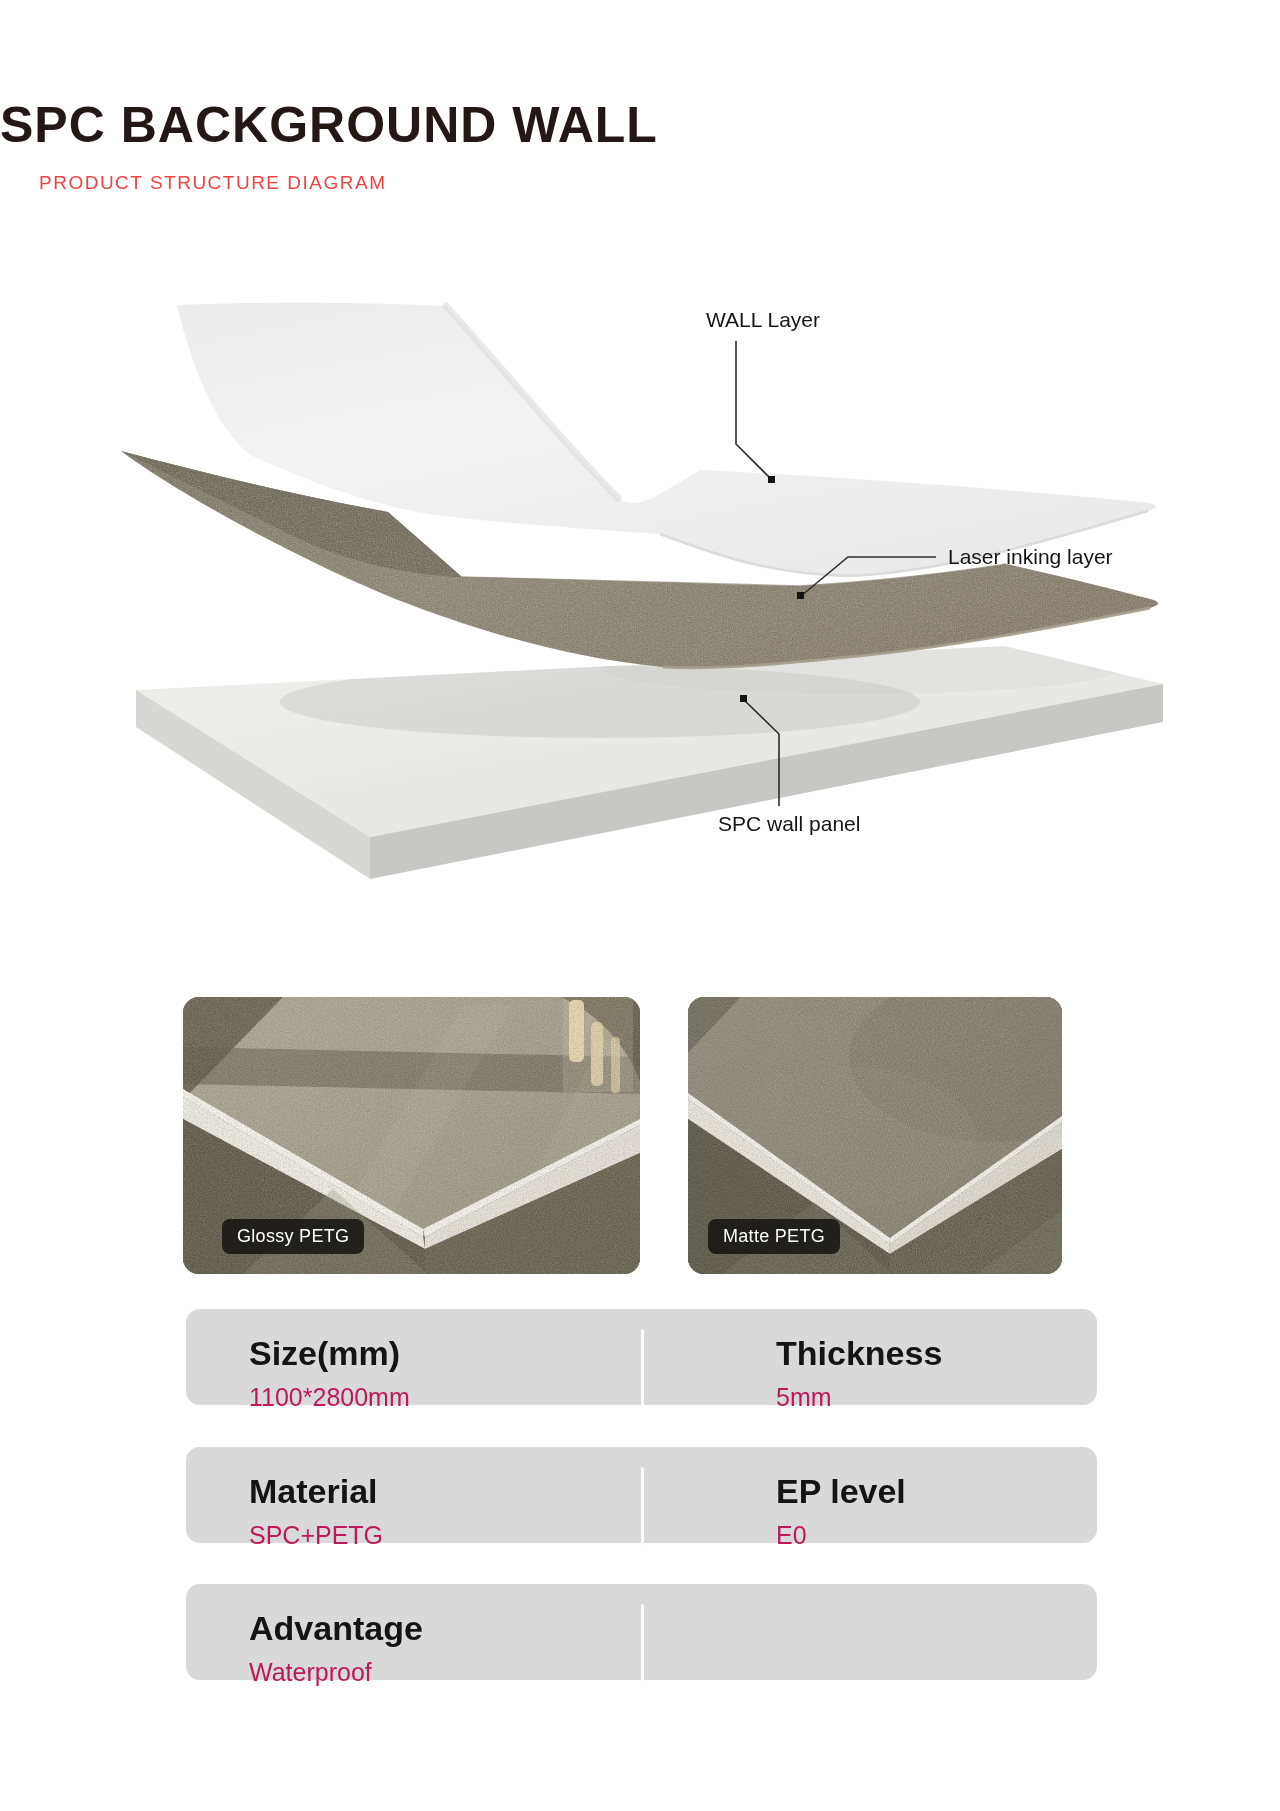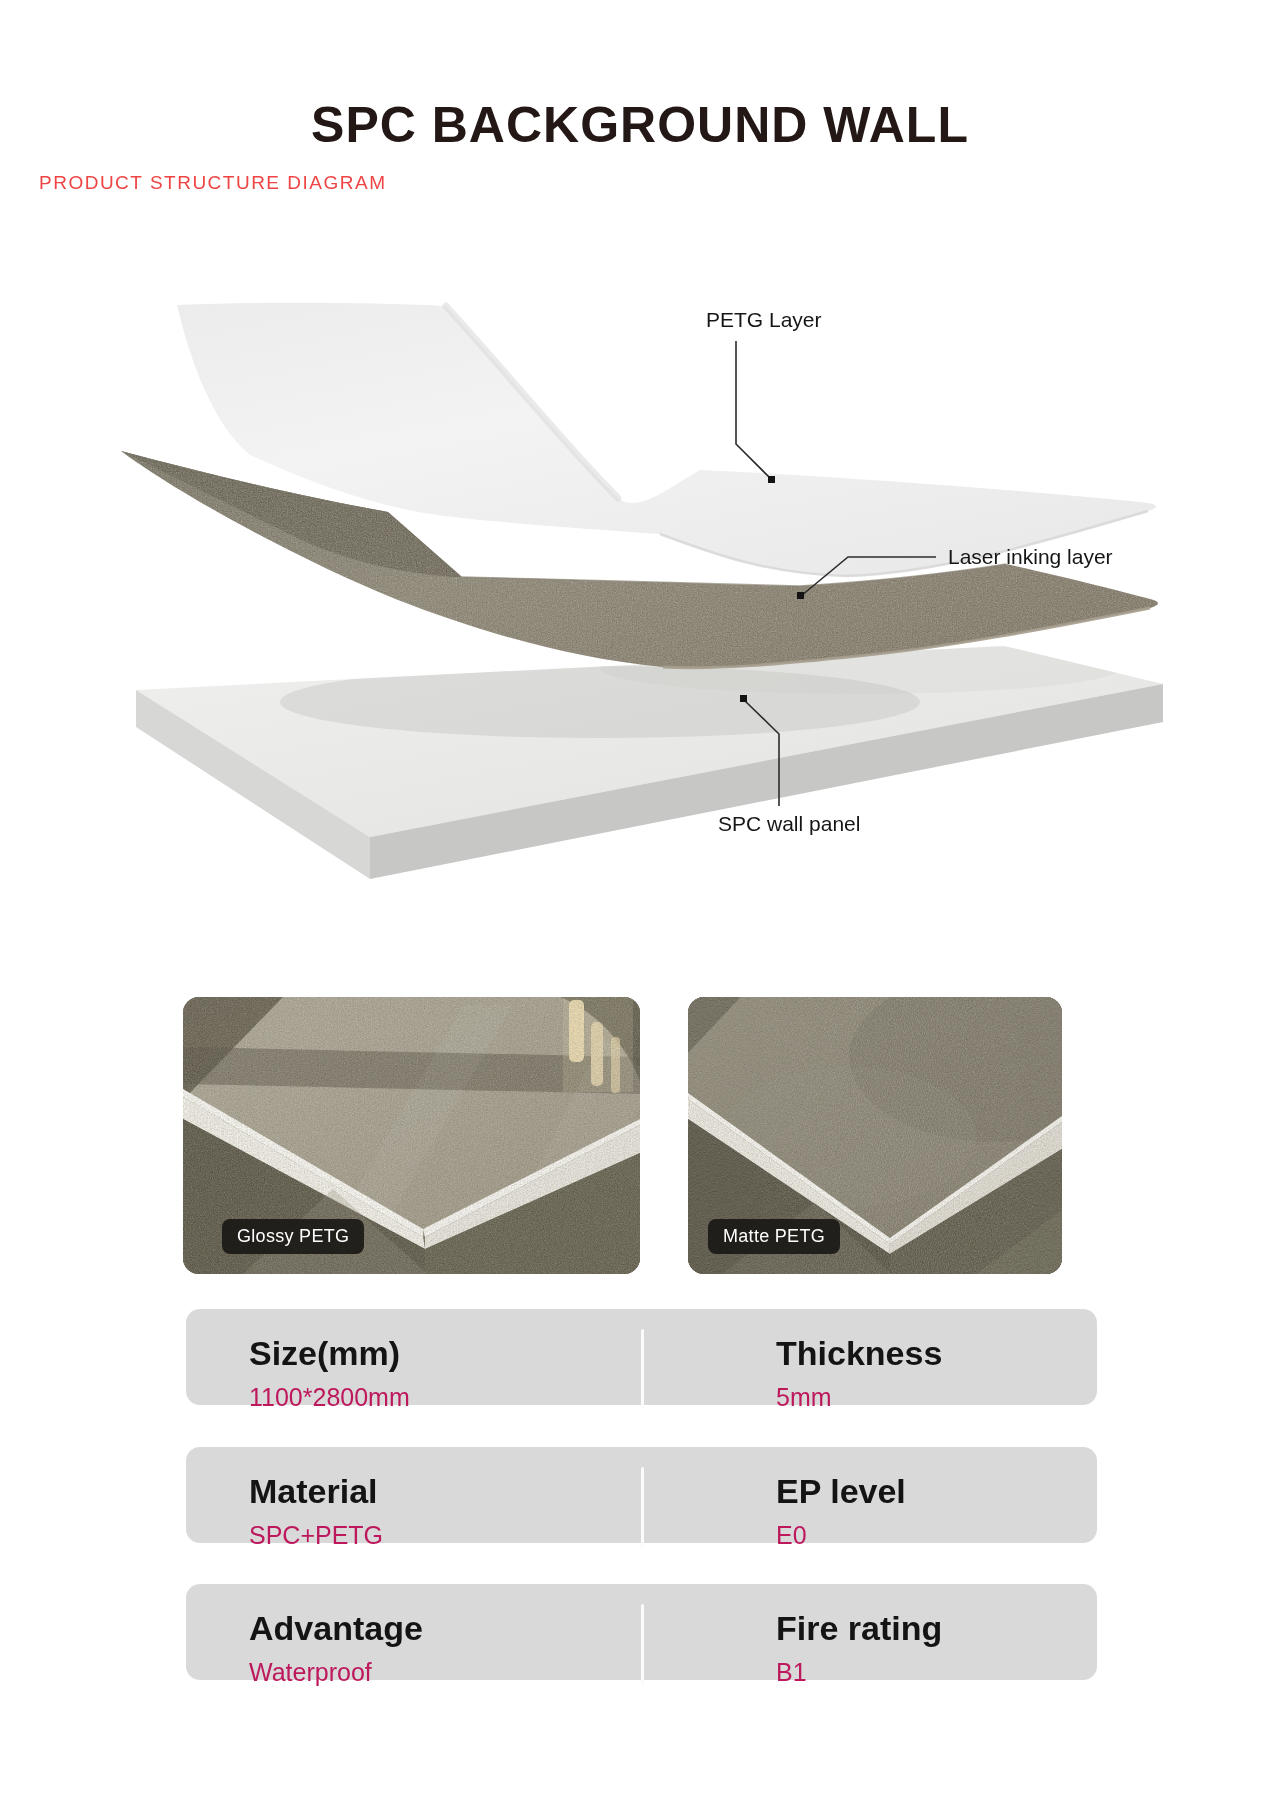--- a/index.html
+++ b/index.html
@@ -5,21 +5,21 @@
   * { margin:0; padding:0; box-sizing:border-box; }
   html,body { background:#ffffff; }
   .page {
     position:relative; width:1280px; height:1811px; margin:0 auto;
     background:#ffffff; overflow:hidden;
     font-family:"Liberation Sans", sans-serif;
   }
   
   .title {
     position:absolute; top:96px; left:0; width:100%;
-    text-align:center; font-size:50px; font-weight:800;
+    text-align:left; font-size:50px; font-weight:800;
     letter-spacing:1px; color:#231815;
   }
   .subtitle {
     position:absolute; top:172px; left:0; width:100%;
     text-align:left; font-size:19px; font-weight:400;
     letter-spacing:1.5px; color:#ef4444;margin-left:39px;
   }
   
   .diagram-svg { position:absolute; left:0; top:0; width:1280px; height:950px; }
   .dlabel {
@@ -129,21 +129,21 @@
       <polyline points="936,557 848,557 801,596"></polyline>
       <polyline points="744,700 779,734 779,806"></polyline>
     </g>
     <g fill="#141414">
       <rect x="768" y="476" width="7" height="7"></rect>
       <rect x="797" y="592" width="7" height="7"></rect>
       <rect x="740" y="695" width="7" height="7"></rect>
     </g>
   </svg>
 
-  <div class="dlabel dlabel-petg">PETG Layer</div>
+  <div class="dlabel dlabel-petg">WALL Layer</div>
   <div class="dlabel dlabel-laser">Laser inking layer</div>
   <div class="dlabel dlabel-spc">SPC wall panel</div>
 
   <figure class="photo photo-left">
     <svg viewBox="0 0 457 277" preserveAspectRatio="none" aria-hidden="true">
       <defs>
         <linearGradient id="bgL" x1="0" y1="0" x2="1" y2="1">
           <stop offset="0" stop-color="#7d7868"></stop>
             <stop offset="1" stop-color="#6a6556"></stop>
         </linearGradient>
@@ -259,20 +259,16 @@
         <div class="spec-value">E0</div>
       </div>
     </div>
 
     <div class="spec-row spec-row-2">
       <div class="spec-cell spec-cell-left">
         <div class="spec-label">Advantage</div>
         <div class="spec-value">Waterproof</div>
       </div>
       <div class="spec-divider"></div>
-      <div class="spec-cell spec-cell-right">
-        <div class="spec-label">Fire rating</div>
-        <div class="spec-value">B1</div>
-      </div>
     </div>
   </section>
 
 </div>
 
 </body></html>

